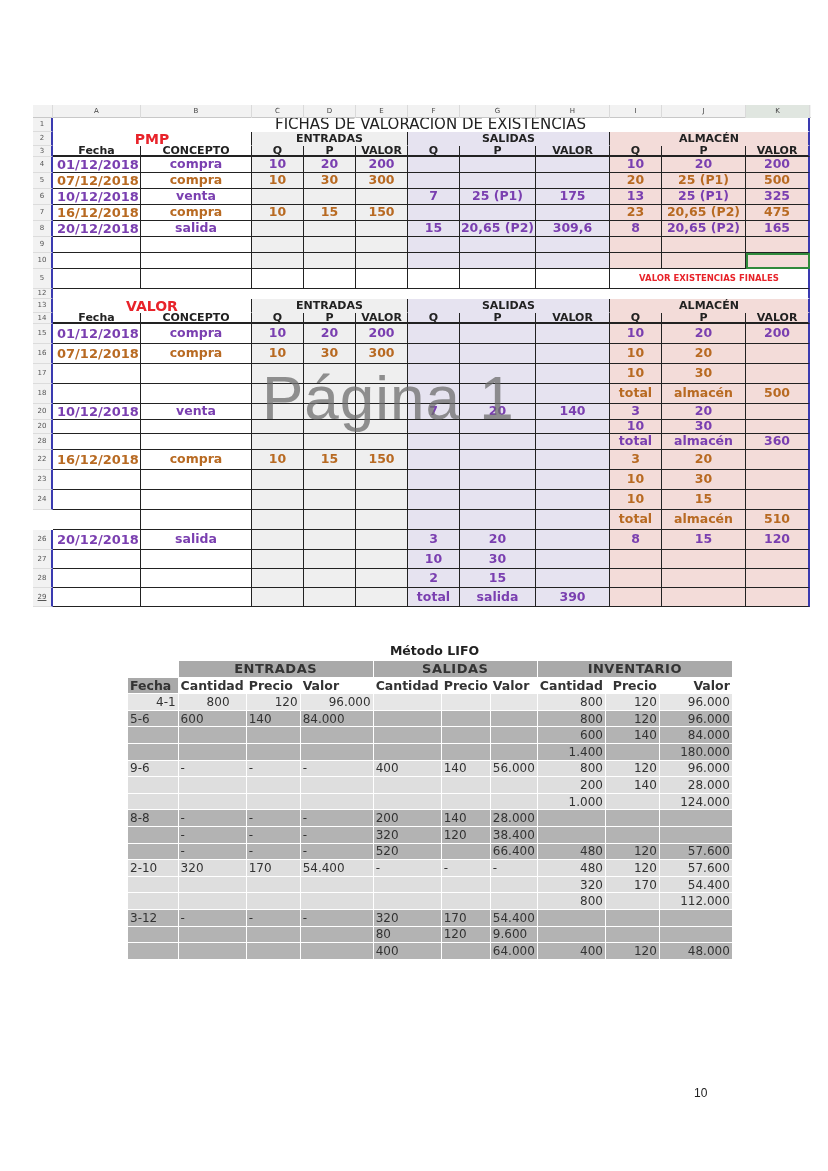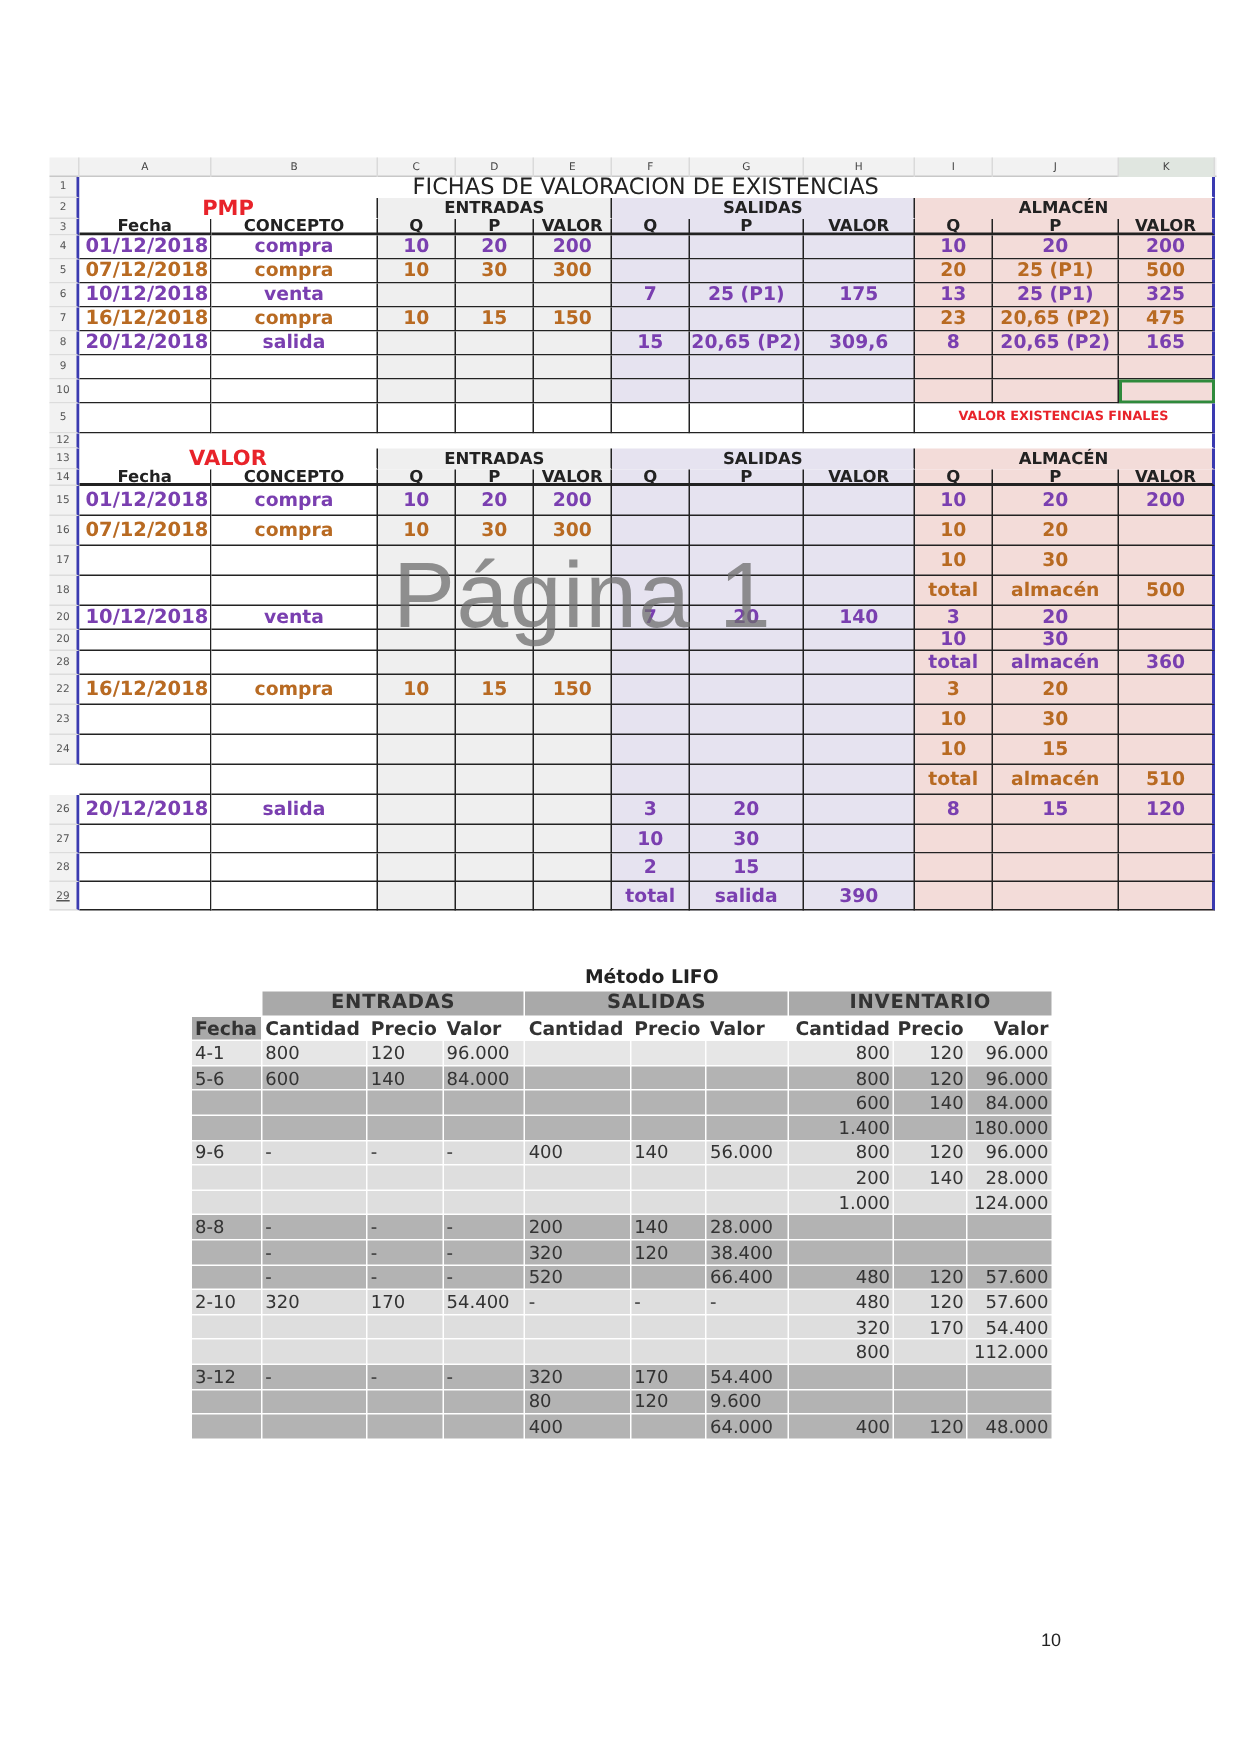--- a/index.html
+++ b/index.html
@@ -32,21 +32,21 @@
   
   #lifo { position: absolute; left: 127px; top: 643px; width: 575px; font-family: "DejaVu Sans", sans-serif; }
   #lifo .ttl { text-align: center; font-weight: bold; font-size: 12.5px; color: #222; height: 17px; padding-left: 40px; }
   #lifo table { border-collapse: separate; border-spacing: 1px; width: 100%; font-size: 12px; color: #333; }
   #lifo td { height: 15.6px; padding: 0 2px; white-space: nowrap; }
   #lifo .grp td.gh { background: #a9a9a9; font-weight: bold; text-align: center; font-size: 13px; letter-spacing: 0.5px; }
   #lifo .sub td { font-weight: bold; background: #ffffff; font-size: 12.5px; }
   #lifo .sub td.fh { background: #a9a9a9; }
   #lifo tr.dk td { background: #b3b3b3; }
   #lifo tr.lt td { background: #dedede; }
-  #lifo tr.lt0 td { background: #e6e6e6; }
+  #lifo tr.lt0 td { background: #e6e6e6; padding-left: 28px; }
   #lifo td.r { text-align: right; }
   #lifo td.blank { background: #ffffff !important; }
 
   #pageno { position: absolute; left: 694px; top: 1086px; font-size: 12px; color: #222; font-family: "Liberation Sans", sans-serif; }
 </style>
 </head>
 <body>
 
 <div id="sheet">
   <div class="colhdr" id="colhdr">

